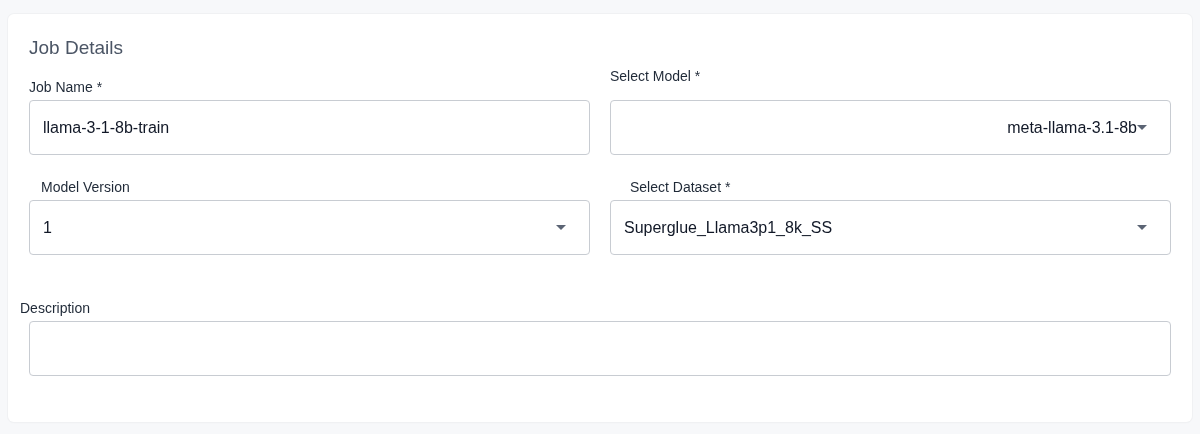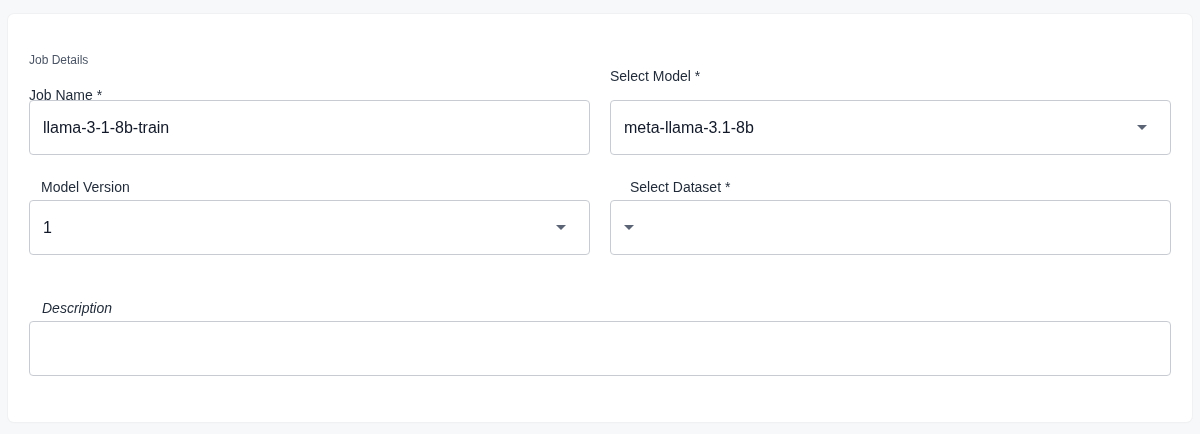--- a/index.html
+++ b/index.html
@@ -13,22 +13,22 @@
     .card {
       position: absolute;
       left: 8px; top: 14px;
       width: 1184px; height: 408px;
       background: #ffffff;
       border-radius: 6px;
       box-shadow: 0 0 0 1px #f0f1f3, 0 1px 2px rgba(0,0,0,0.03);
     }
     .section-title {
       position: absolute;
-      left: 21px; top: 39px;
-      font-size: 12px;
+      left: 21px; top: 23px;
+      font-size: 19px;
       color: #4b5565;
     }
     .label {
       position: absolute;
       font-size: 14px;
       color: #1f2937;
     }
     .field {
       position: absolute;
       box-sizing: border-box;
@@ -57,37 +57,38 @@
       border-radius: 4px;
       background: #fff;
     }
   </style>
 </head>
 <body>
 
 <div class="card">
   <div class="section-title">Job Details</div>
 
-  <div class="label" style="left:21px; top:65px;margin-top:8px;">Job Name *</div>
+  <div class="label" style="left:21px; top:65px;">Job Name *</div>
   <div class="field" style="left:21px; top:86px; width:561px;">
     <span class="value">llama-3-1-8b-train</span>
   </div>
 
   <div class="label" style="left:602px; top:54px;">Select Model *</div>
-  <div class="field" style="left:602px; top:86px; width:561px;">
+  <div class="field" style="left:602px; top:86px; width:561px;text-align:right;">
     <span class="value">meta-llama-3.1-8b</span>
     <span class="caret"></span>
   </div>
 
   <div class="label" style="left:21px; top:165px;margin-left:12px;">Model Version</div>
   <div class="field" style="left:21px; top:186px; width:561px;">
     <span class="value">1</span>
     <span class="caret"></span>
   </div>
 
   <div class="label" style="left:622px; top:165px;">Select Dataset *</div>
   <div class="field" style="left:602px; top:186px; width:561px;">
+    <span class="value">Superglue_Llama3p1_8k_SS</span>
     <span class="caret"></span>
   </div>
 
-  <div class="label" style="left:34px; top:286px;font-style:italic;">Description</div>
+  <div class="label" style="left:12px; top:286px;">Description</div>
   <div class="textarea" style="left:21px; top:307px; width:1142px; height:55px;"></div>
 </div>
 
 </body></html>

